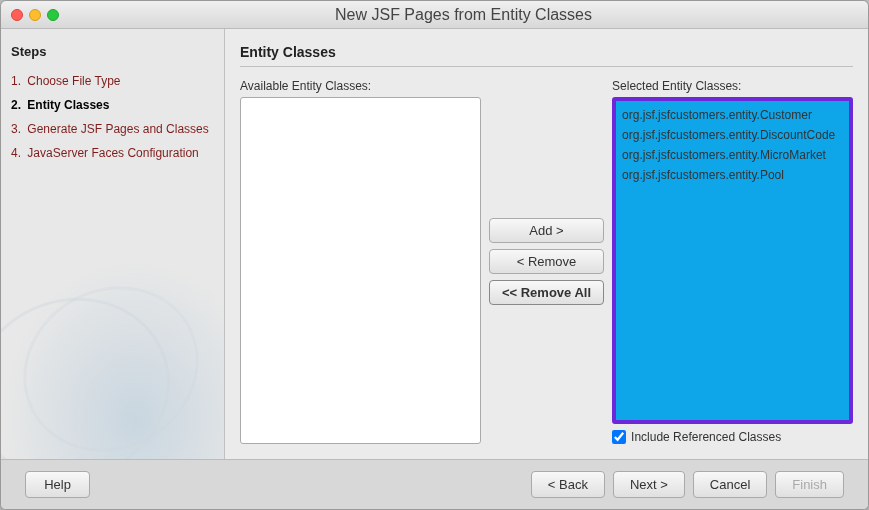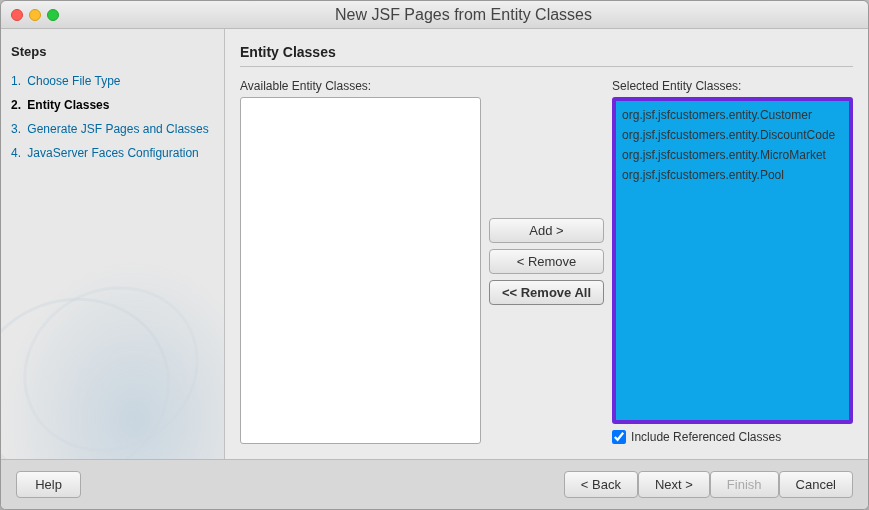--- a/index.html
+++ b/index.html
@@ -105,21 +105,21 @@
       margin-bottom: 10px;
       color: #222;
     }
     .steps-list {
       list-style: none;
       padding: 0;
     }
     .steps-list li {
       padding: 3px 0 3px 0;
       font-size: 12px;
-      color: #0369a1;
+      color: #7f1d1d;
       line-height: 1.5;
     }
     .steps-list li.active {
       font-weight: bold;
       color: #000;
     }
     .step-number {
       display: inline-block;
       margin-right: 3px;
     }
@@ -218,21 +218,22 @@
       font-size: 12px;
       color: #333;
     }
     .footer {
       height: 50px;
       background: #d8d8d8;
       border-top: 1px solid #bbb;
       display: flex;
       align-items: center;
       justify-content: flex-end;
-      padding: 0 15px;
+      padding: 0 24px;
+      gap: 8px;
       flex-shrink: 0;
     }
     .footer-btn {
       background: linear-gradient(to bottom, #f8f8f8, #e0e0e0);
       border: 1px solid #aaa;
       border-radius: 4px;
       padding: 5px 16px;
       font-size: 13px;
       color: #333;
       cursor: pointer;
@@ -318,16 +319,16 @@
         </div>
       </div>
     </div>
   </div>
 
   <div class="footer">
     <button class="footer-btn">Help</button>
     <div class="spacer"></div>
     <button class="footer-btn">&lt; Back</button>
     <button class="footer-btn">Next &gt;</button>
+    <button class="footer-btn">Cancel</button>
     <button class="footer-btn" disabled="">Finish</button>
-    <button class="footer-btn">Cancel</button>
   </div>
 </div>
 
 </body></html>

